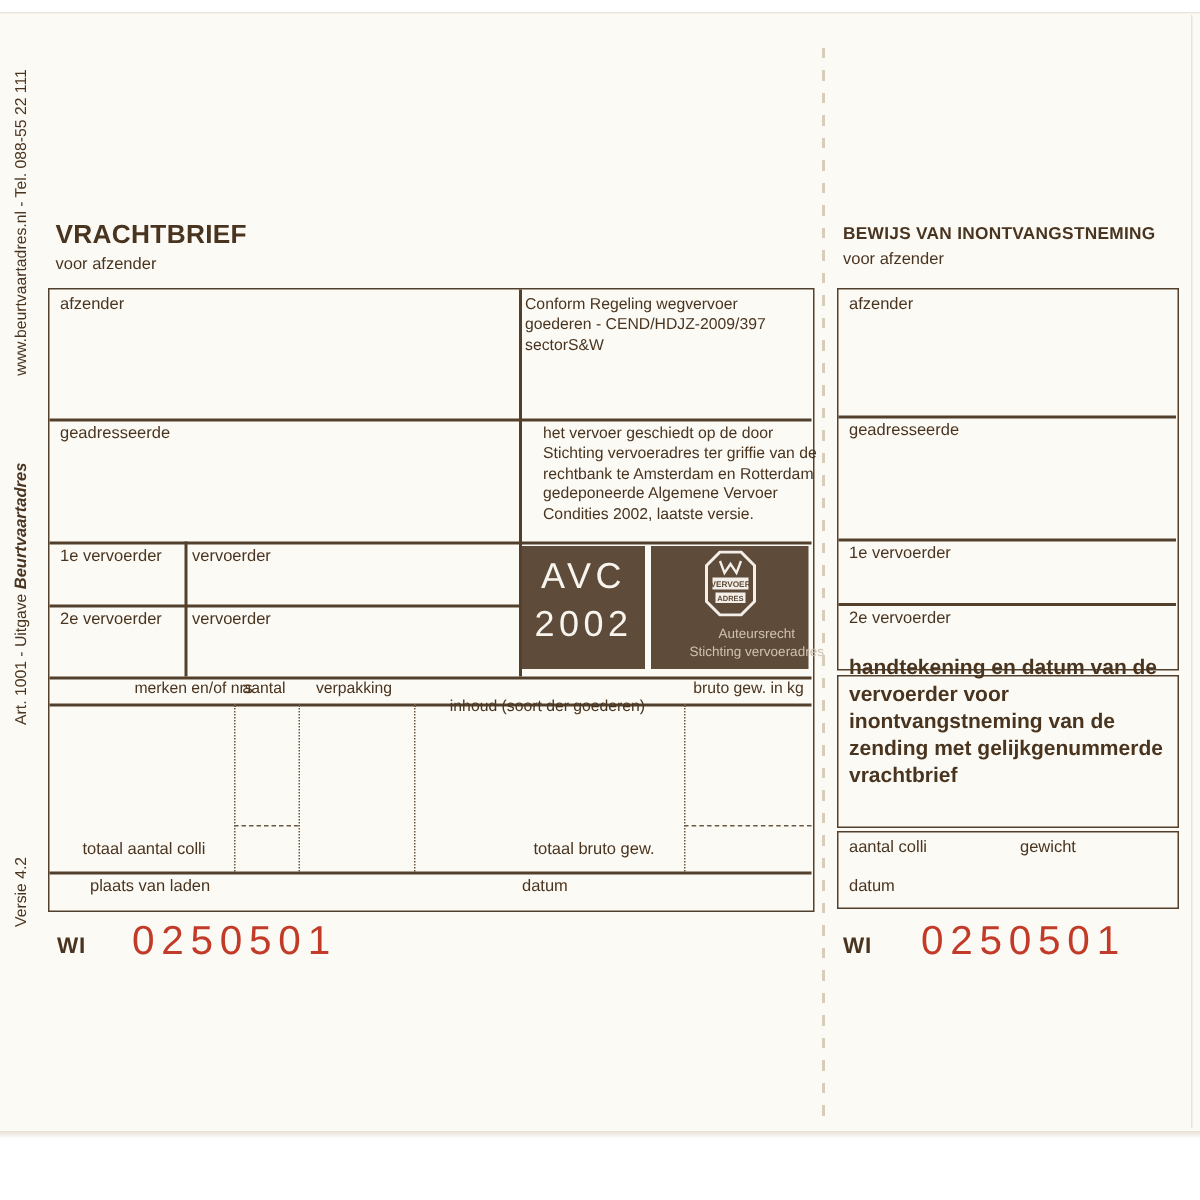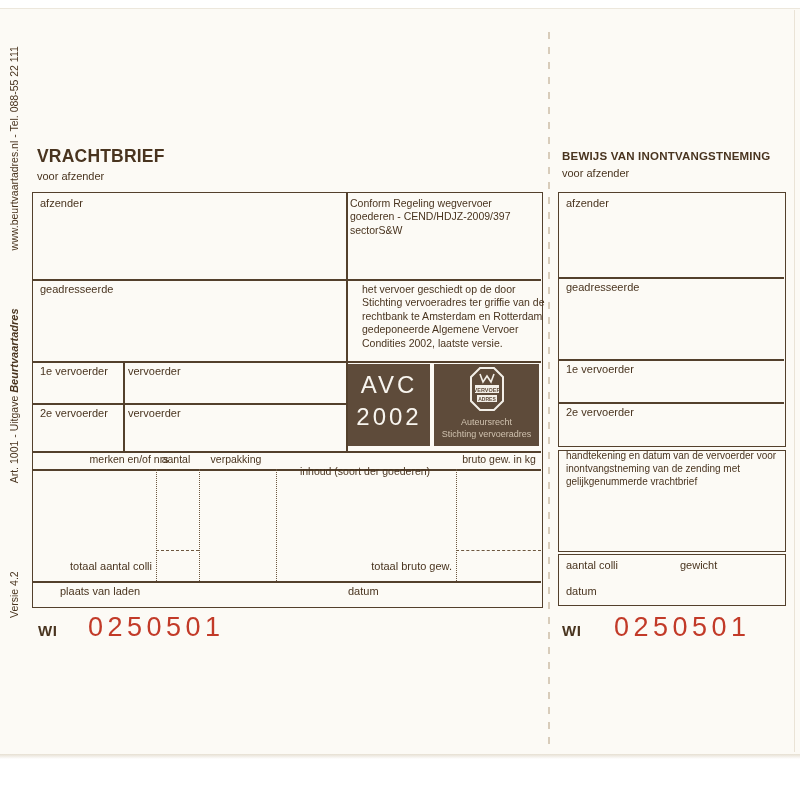--- a/index.html
+++ b/index.html
@@ -10,25 +10,25 @@
   .title-main{position:absolute;font-size:17.5px;font-weight:bold;color:#49341f;letter-spacing:.2px;}
   .title-right{position:absolute;font-size:11.5px;font-weight:bold;color:#49341f;letter-spacing:.2px;}
   .subtitle{position:absolute;font-size:11px;color:#49341f;}
   .box{position:absolute;border:1.6px solid #53402c;box-sizing:border-box;}
   .hline{position:absolute;height:1.6px;background:#53402c;}
   .vline{position:absolute;width:1.6px;background:#53402c;}
   .dotv{position:absolute;width:0;border-left:1.6px dotted #6d573f;}
   .dashh{position:absolute;height:0;border-top:1.6px dashed #6d573f;}
   .notice{position:absolute;font-size:10.5px;line-height:1.28;color:#49341f;}
   .th{position:absolute;font-size:10.5px;color:#49341f;text-align:center;height:15px;line-height:15px;}
-  .total-label{position:absolute;font-size:11px;color:#49341f;text-align:right;}
+  .total-label{position:absolute;font-size:11px;color:#49341f;text-align:center;}
   .badge{position:absolute;background:#5e4b3a;}
   .badge-divider{position:absolute;background:#fcfaf5;}
   .avc-text{position:absolute;color:#f8f5ef;font-weight:normal;font-size:24px;letter-spacing:3px;text-align:center;line-height:1.0;}
-  .copyright{position:absolute;color:#cfc1ae;font-size:9px;text-align:center;line-height:1.3;}
+  .copyright{position:absolute;color:#cfc1ae;font-size:9px;text-align:center;line-height:1.3;margin-left:18px;}
   .serial-prefix{position:absolute;font-size:15px;font-weight:bold;color:#49341f;letter-spacing:.5px;}
   .serial-number{position:absolute;font-size:27px;color:#c23a28;letter-spacing:4.5px;font-weight:400;}
   .sidebar{position:absolute;left:8px;top:618px;transform:rotate(-90deg);transform-origin:0 0;white-space:nowrap;font-size:10.5px;color:#49341f;}
   .sidebar .seg-art{margin-left:88px;}
   .sidebar .brand{font-weight:bold;font-style:italic;font-size:11px;}
   .sidebar .seg-www{margin-left:58px;}
   .perforation{position:absolute;width:2px;background:repeating-linear-gradient(to bottom,#d8ccba 0 7px,rgba(0,0,0,0) 7px 15px);}
   .edge-line{position:absolute;width:1px;background:#eae3d6;}
 </style>
 </head>
@@ -115,21 +115,21 @@
   <div class="hline" style="left:0;top:84px;width:225px;"></div>
   <div class="hline" style="left:0;top:166px;width:225px;"></div>
   <div class="hline" style="left:0;top:209px;width:225px;"></div>
 </div>
 <div class="label" style="left:566px;top:197px;">afzender</div>
 <div class="label" style="left:566px;top:281px;">geadresseerde</div>
 <div class="label" style="left:566px;top:363px;">1e vervoerder</div>
 <div class="label" style="left:566px;top:406px;">2e vervoerder</div>
 
 <div class="box" style="left:558px;top:450px;width:228px;height:102px;"></div>
-<div class="notice" style="left:566px;top:450px;width:212px;font-size:10px;">handtekening en datum van de vervoerder voor inontvangstneming van de zending met gelijkgenummerde vrachtbrief</div>
+<div class="notice" style="left:566px;top:436px;width:212px;font-size:14px;font-weight:bold;">handtekening en datum van de vervoerder voor inontvangstneming van de zending met gelijkgenummerde vrachtbrief</div>
 
 <div class="box" style="left:558px;top:554px;width:228px;height:52px;"></div>
 <div class="label" style="left:566px;top:559px;">aantal colli</div>
 <div class="label" style="left:680px;top:559px;">gewicht</div>
 <div class="label" style="left:566px;top:585px;">datum</div>
 
 <div class="serial-prefix" style="left:562px;top:622px;">WI</div>
 <div class="serial-number" style="left:614px;top:612px;">0250501</div>
 
 </body></html>

